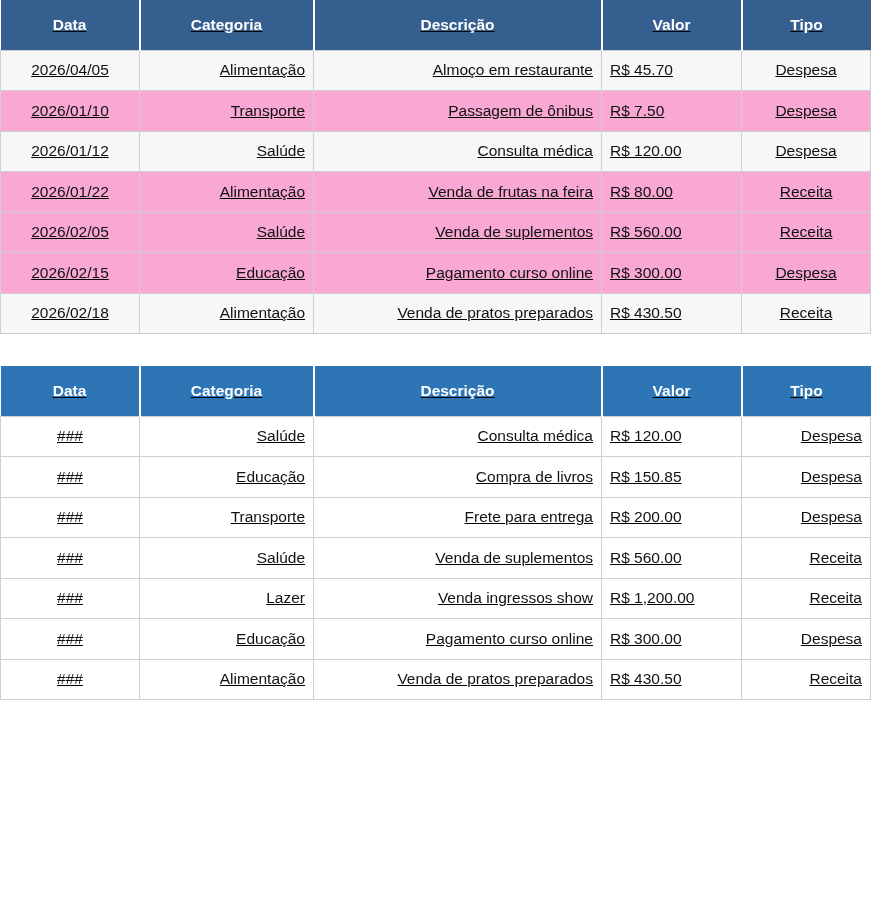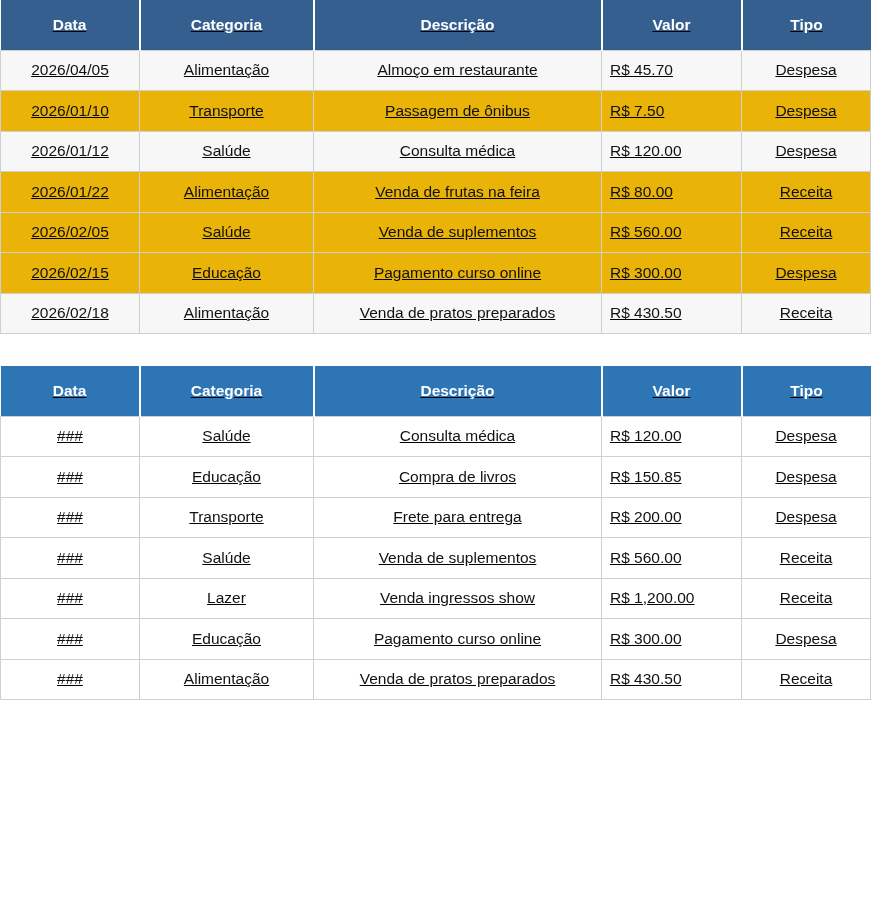--- a/index.html
+++ b/index.html
@@ -63,26 +63,26 @@
     border-right: 1px solid #cfcfcf;
     border-bottom: 1px solid #cfcfcf;
     white-space: nowrap;
     overflow: hidden;
   }
   table.fin-table tbody tr td:first-child { border-left: 1px solid #cfcfcf; }
   table.fin-table tbody tr:first-child td { border-top: 1px solid #cfcfcf; }
 
   
   .al-center { text-align: center; }
-  .al-left   { text-align: center; }
+  .al-left   { text-align: right; }
   .al-right  { text-align: left; }
 
   
   #table-transacoes tbody tr.stripe td { background: #f7f7f7; }
-  #table-transacoes tbody tr.plain  td { background: #eab308; }
+  #table-transacoes tbody tr.plain  td { background: #f9a8d4; }
   #table-filtradas  tbody tr td       { background: #ffffff; }
 
   
   .block-gap { height: 32px; }
 </style>
 </head>
 <body>
 
 <div class="sheet">
 

